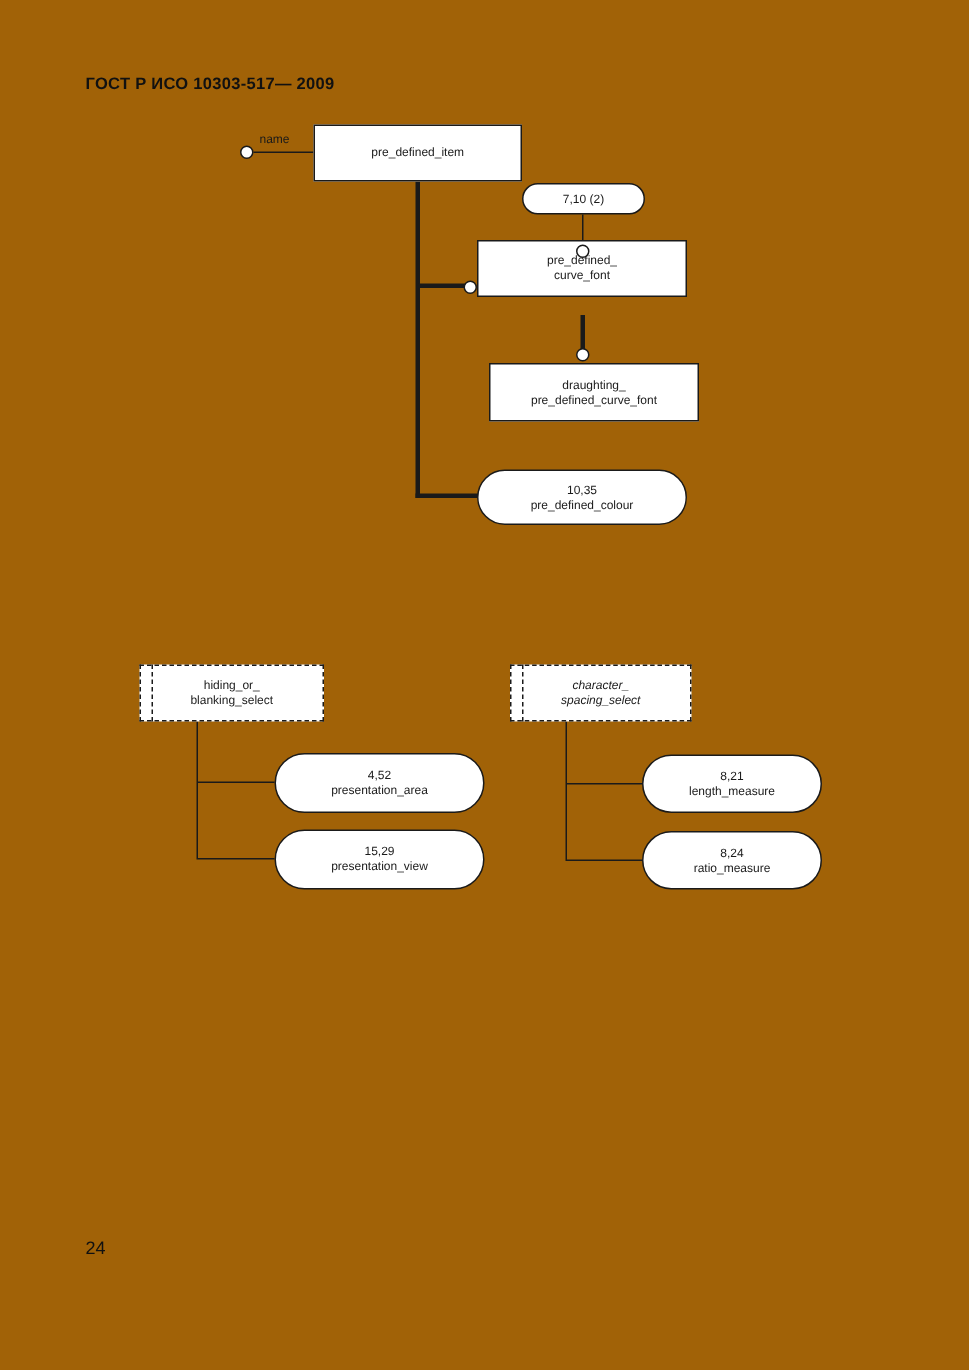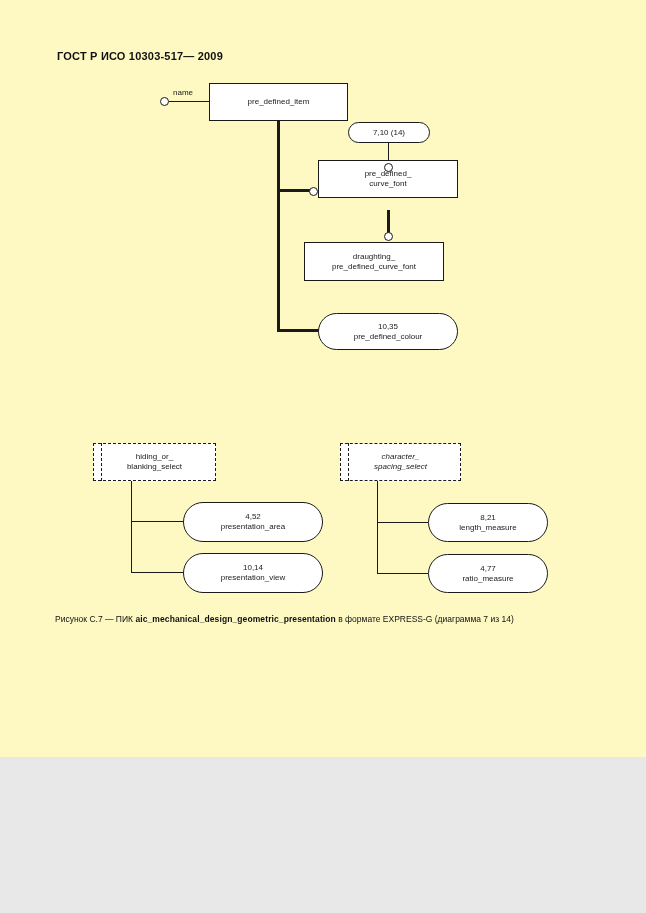--- a/index.html
+++ b/index.html
@@ -1,21 +1,21 @@
 <!DOCTYPE html>
 <html><head>
 <meta charset="utf-8">
 <style>
   * { margin: 0; padding: 0; box-sizing: border-box; }
   html, body { background: #e8e8e8; }
   .page {
     position: relative;
     width: 646px;
-    height: 757px;
-    background: #fef9c3;
+    height: 913px;
+    background: #a16207;
     font-family: "Liberation Sans", "DejaVu Sans", sans-serif;
     color: #1a1a1a;
     overflow: hidden;
   }
   .abs { position: absolute; }
   .doc-header {
     font-size: 11px;
     font-weight: bold;
     letter-spacing: 0.2px;
     color: #111;
@@ -72,34 +72,34 @@
 
     <div class="line" style="left:277px; top:121px; width:3px; height:211px;"></div>
     <div class="line" style="left:277px; top:329px; width:44px; height:3px;"></div>
     <div class="line" style="left:279px; top:189px; width:32px; height:3px;"></div>
 
     <div class="ebox" style="left:209px; top:83px; width:139px; height:38px;">
       <span class="lbl-line">pre_defined_item</span>
     </div>
 
     <div class="ebox stadium" style="left:348px; top:122px; width:82px; height:21px; border-radius:10.5px;">
-      <span class="lbl-line">7,10 (14)</span>
+      <span class="lbl-line">7,10 (2)</span>
     </div>
     <div class="line" style="left:388px; top:143px; width:1.2px; height:21px;"></div>
     <div class="circle" style="left:384px; top:163px;"></div>
 
     <div class="circle" style="left:309px; top:187px;"></div>
     <div class="ebox" style="left:318px; top:160px; width:140px; height:38px;">
       <span class="lbl-line">pre_defined_</span>
       <span class="lbl-line">curve_font</span>
     </div>
 
     <div class="line" style="left:387px; top:210px; width:2.5px; height:23px;"></div>
     <div class="circle" style="left:384px; top:232px;"></div>
-    <div class="ebox" style="left:304px; top:242px; width:140px; height:39px;">
+    <div class="ebox" style="left:326px; top:242px; width:140px; height:39px;">
       <span class="lbl-line">draughting_</span>
       <span class="lbl-line">pre_defined_curve_font</span>
     </div>
 
     <div class="ebox stadium" style="left:318px; top:313px; width:140px; height:37px; border-radius:18.5px;">
       <span class="lbl-line">10,35</span>
       <span class="lbl-line">pre_defined_colour</span>
     </div>
   </div>
 
@@ -113,21 +113,21 @@
       <span class="lbl-line">hiding_or_</span>
       <span class="lbl-line">blanking_select</span>
     </div>
 
     <div class="ebox stadium" style="left:183px; top:502px; width:140px; height:40px; border-radius:20px;">
       <span class="lbl-line">4,52</span>
       <span class="lbl-line">presentation_area</span>
     </div>
 
     <div class="ebox stadium" style="left:183px; top:553px; width:140px; height:40px; border-radius:20px;">
-      <span class="lbl-line">10,14</span>
+      <span class="lbl-line">15,29</span>
       <span class="lbl-line">presentation_view</span>
     </div>
   </div>
 
   <div>
     <div class="line" style="left:377px; top:481px; width:1.2px; height:93px;"></div>
     <div class="line" style="left:378px; top:522px; width:50px; height:1.2px;"></div>
     <div class="line" style="left:378px; top:573px; width:50px; height:1.2px;"></div>
 
     <div class="ebox selectbox" style="left:340px; top:443px; width:121px; height:38px;font-style:italic;">
@@ -135,24 +135,21 @@
       <span class="lbl-line">character_</span>
       <span class="lbl-line">spacing_select</span>
     </div>
 
     <div class="ebox stadium" style="left:428px; top:503px; width:120px; height:39px; border-radius:19.5px;">
       <span class="lbl-line">8,21</span>
       <span class="lbl-line">length_measure</span>
     </div>
 
     <div class="ebox stadium" style="left:428px; top:554px; width:120px; height:39px; border-radius:19.5px;">
-      <span class="lbl-line">4,77</span>
+      <span class="lbl-line">8,24</span>
       <span class="lbl-line">ratio_measure</span>
     </div>
   </div>
 
-  <div class="abs caption" style="left:55px; top:614px;">
-    <span>Рисунок С.7 — ПИК </span><b>aic_mechanical_design_geometric_presentation</b><span> в формате EXPRESS-G (диаграмма 7 из 14)</span>
-  </div>
 
   <div class="abs page-num" style="left:57px; top:825px;">24</div>
 
 </div>
 
 </body></html>

